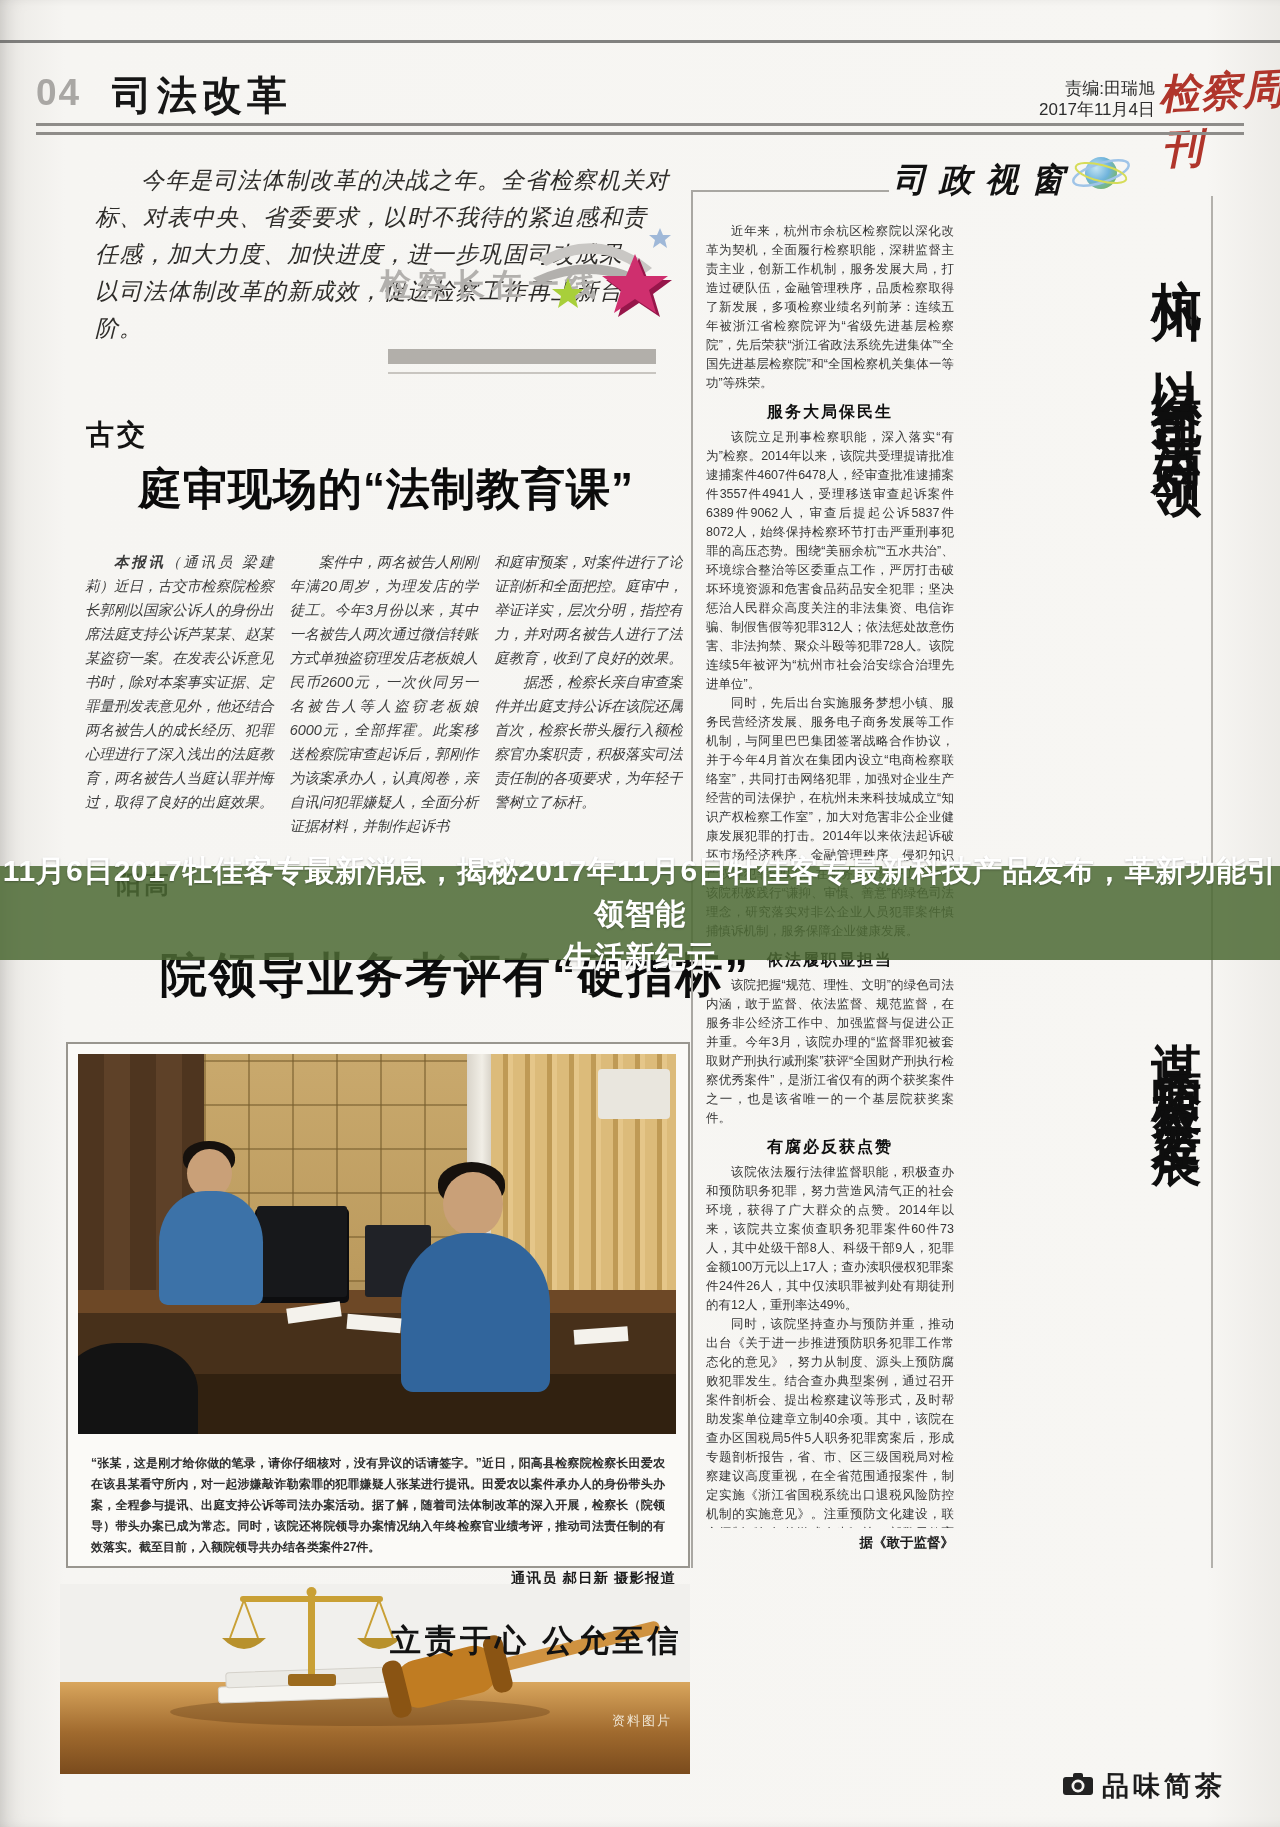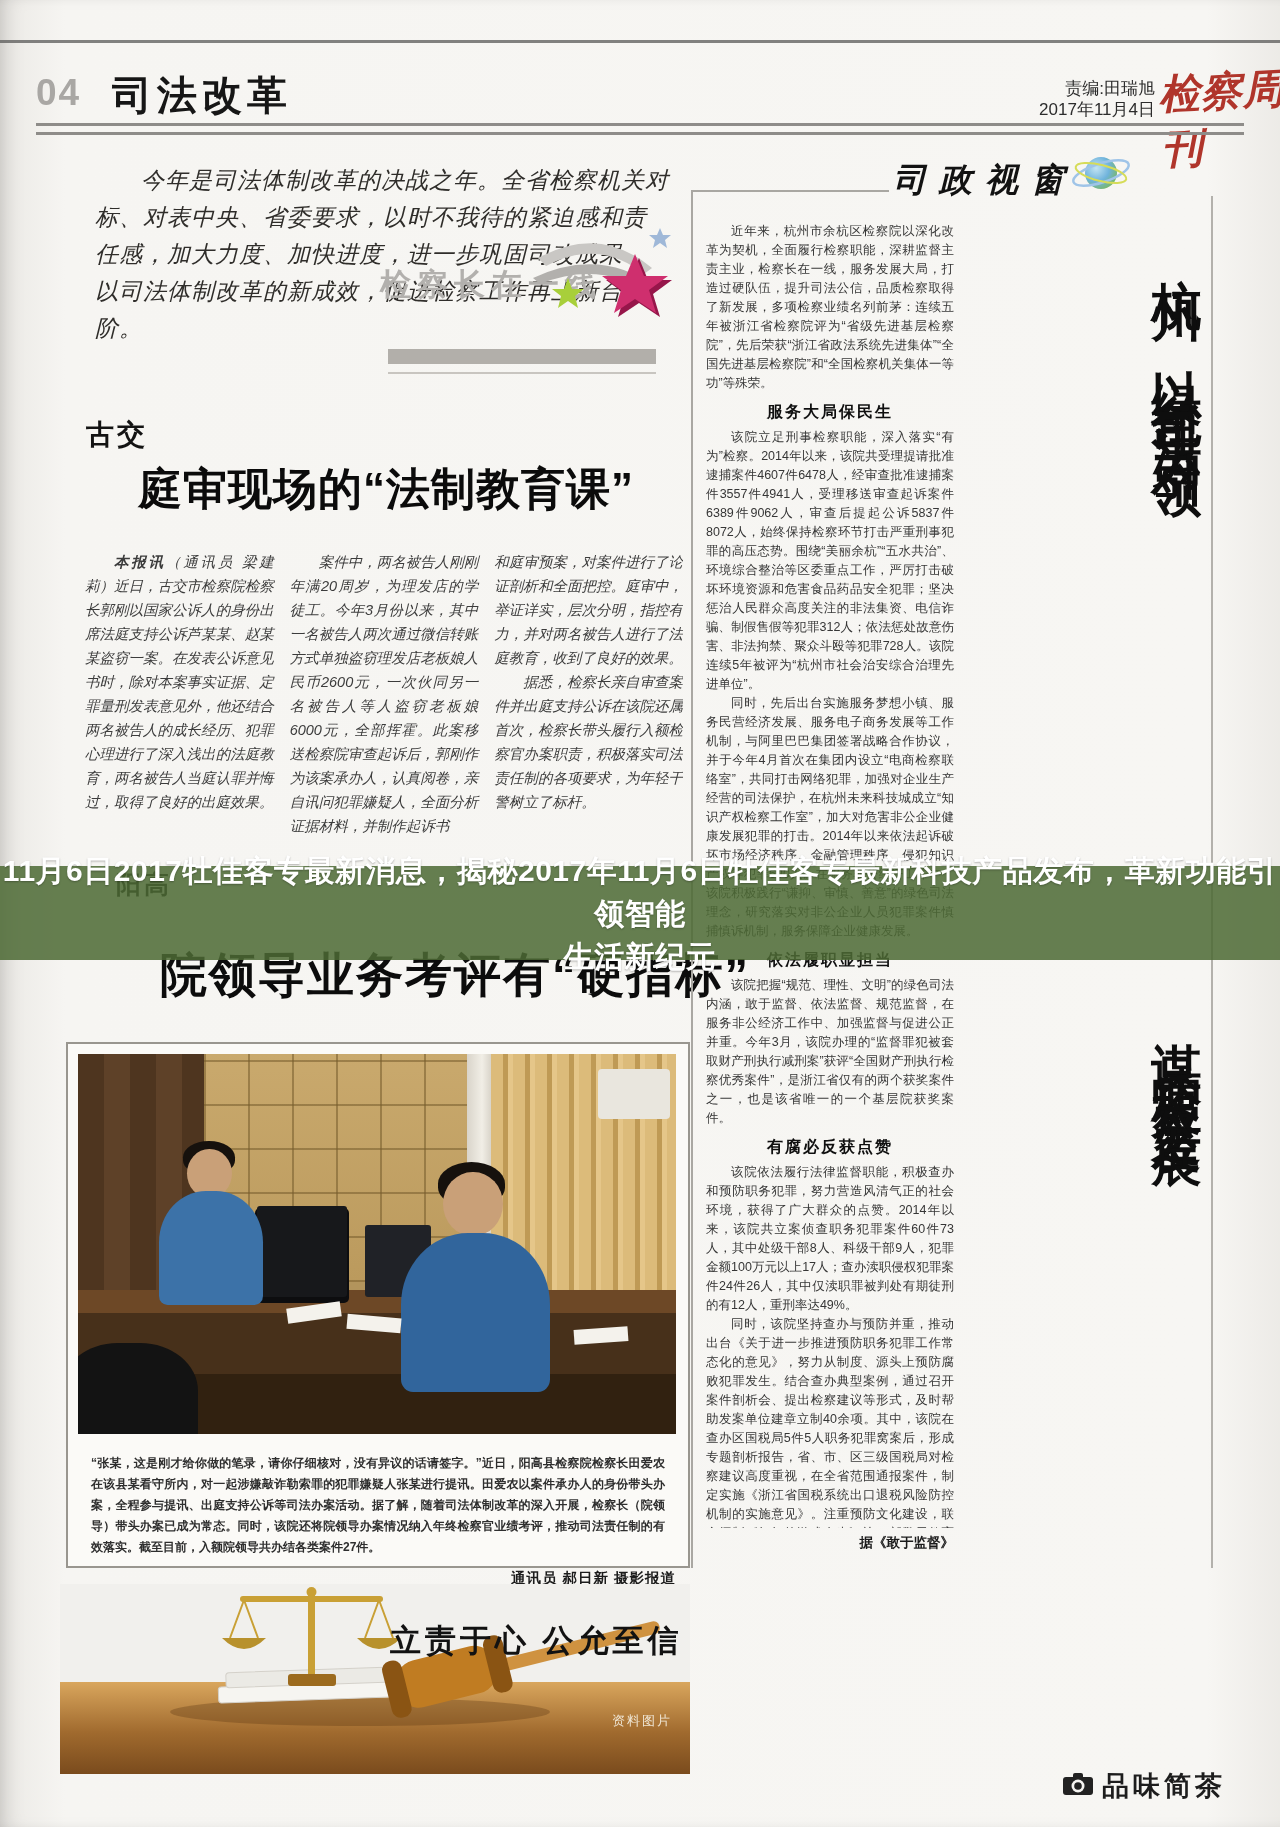--- a/index.html
+++ b/index.html
@@ -220,21 +220,21 @@
             <stop offset="1" stop-color="#79b85a"></stop>
         </radialGradient>
       </defs>
       <circle cx="33" cy="29" r="16" fill="url(#gg)"></circle>
       <ellipse cx="33" cy="29" rx="29" ry="9.5" fill="none" stroke="#9fc4e8" stroke-width="2.5" transform="rotate(-18 33 29)"></ellipse>
       <ellipse cx="33" cy="29" rx="26" ry="8" fill="none" stroke="#d6dc58" stroke-width="2" transform="rotate(14 33 29)"></ellipse>
     </svg>
   </div>
 
   <div class="rcol-text">
-    <p>近年来，杭州市余杭区检察院以深化改革为契机，全面履行检察职能，深耕监督主责主业，检察长在一线，服务发展大局，打造过硬队伍，提升司法公信，品质检察取得了新发展，多项检察业绩名列前茅：连续五年被浙江省检察院评为“省级先进基层检察院”，先后荣获“浙江省政法系统先进集体”“全国先进基层检察院”和“全国检察机关集体一等功”等殊荣。</p>
+    <p>近年来，杭州市余杭区检察院以深化改革为契机，全面履行检察职能，深耕监督主责主业，创新工作机制，服务发展大局，打造过硬队伍，金融管理秩序，品质检察取得了新发展，多项检察业绩名列前茅：连续五年被浙江省检察院评为“省级先进基层检察院”，先后荣获“浙江省政法系统先进集体”“全国先进基层检察院”和“全国检察机关集体一等功”等殊荣。</p>
     <h4 class="sub">服务大局保民生</h4>
     <p>该院立足刑事检察职能，深入落实“有为”检察。2014年以来，该院共受理提请批准逮捕案件4607件6478人，经审查批准逮捕案件3557件4941人，受理移送审查起诉案件6389件9062人，审查后提起公诉5837件8072人，始终保持检察环节打击严重刑事犯罪的高压态势。围绕“美丽余杭”“五水共治”、环境综合整治等区委重点工作，严厉打击破坏环境资源和危害食品药品安全犯罪；坚决惩治人民群众高度关注的非法集资、电信诈骗、制假售假等犯罪312人；依法惩处故意伤害、非法拘禁、聚众斗殴等犯罪728人。该院连续5年被评为“杭州市社会治安综合治理先进单位”。</p>
     <p>同时，先后出台实施服务梦想小镇、服务民营经济发展、服务电子商务发展等工作机制，与阿里巴巴集团签署战略合作协议，并于今年4月首次在集团内设立“电商检察联络室”，共同打击网络犯罪，加强对企业生产经营的司法保护，在杭州未来科技城成立“知识产权检察工作室”，加大对危害非公企业健康发展犯罪的打击。2014年以来依法起诉破坏市场经济秩序、金融管理秩序、侵犯知识产权等犯罪690人。在服务非公经济工作中，该院积极践行“谦抑、审慎、善意”的绿色司法理念，研究落实对非公企业人员犯罪案件慎捕慎诉机制，服务保障企业健康发展。</p>
     <h4 class="sub">依法履职显担当</h4>
     <p>该院把握“规范、理性、文明”的绿色司法内涵，敢于监督、依法监督、规范监督，在服务非公经济工作中、加强监督与促进公正并重。今年3月，该院办理的“监督罪犯被套取财产刑执行减刑案”获评“全国财产刑执行检察优秀案件”，是浙江省仅有的两个获奖案件之一，也是该省唯一的一个基层院获奖案件。</p>
     <h4 class="sub">有腐必反获点赞</h4>
     <p>该院依法履行法律监督职能，积极查办和预防职务犯罪，努力营造风清气正的社会环境，获得了广大群众的点赞。2014年以来，该院共立案侦查职务犯罪案件60件73人，其中处级干部8人、科级干部9人，犯罪金额100万元以上17人；查办渎职侵权犯罪案件24件26人，其中仅渎职罪被判处有期徒刑的有12人，重刑率达49%。</p>
     <p>同时，该院坚持查办与预防并重，推动出台《关于进一步推进预防职务犯罪工作常态化的意见》，努力从制度、源头上预防腐败犯罪发生。结合查办典型案例，通过召开案件剖析会、提出检察建议等形式，及时帮助发案单位建章立制40余项。其中，该院在查办区国税局5件5人职务犯罪窝案后，形成专题剖析报告，省、市、区三级国税局对检察建议高度重视，在全省范围通报案件，制定实施《浙江省国税系统出口退税风险防控机制的实施意见》。注重预防文化建设，联合摄制《红红的游戏人生》等21部警示教育片在杭州地区播出，真正做到“办理一案，警示一片”。</p>
 
   </div>

